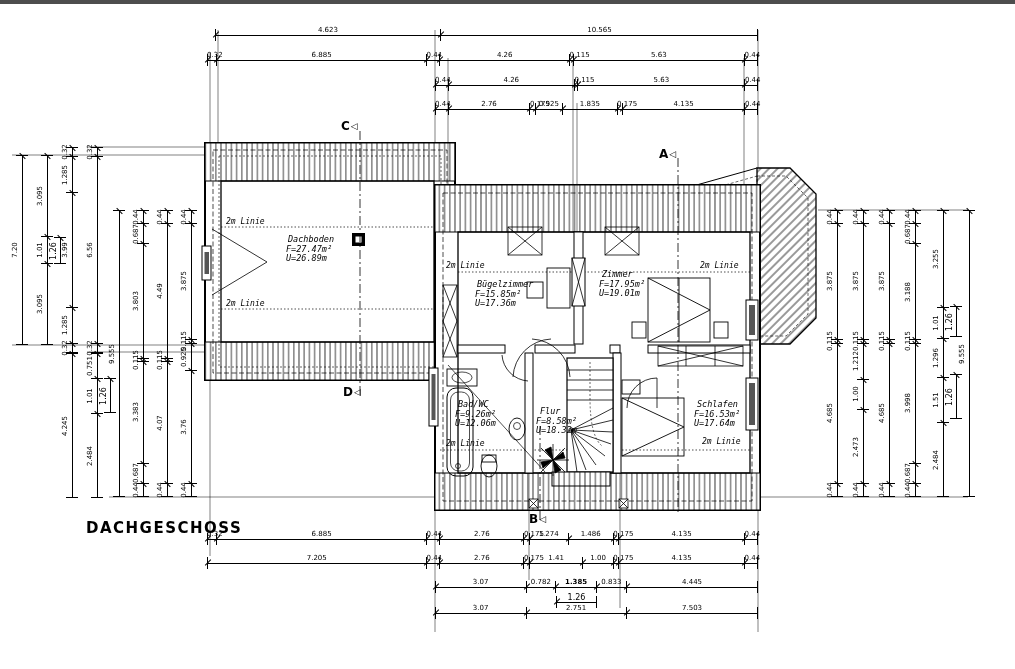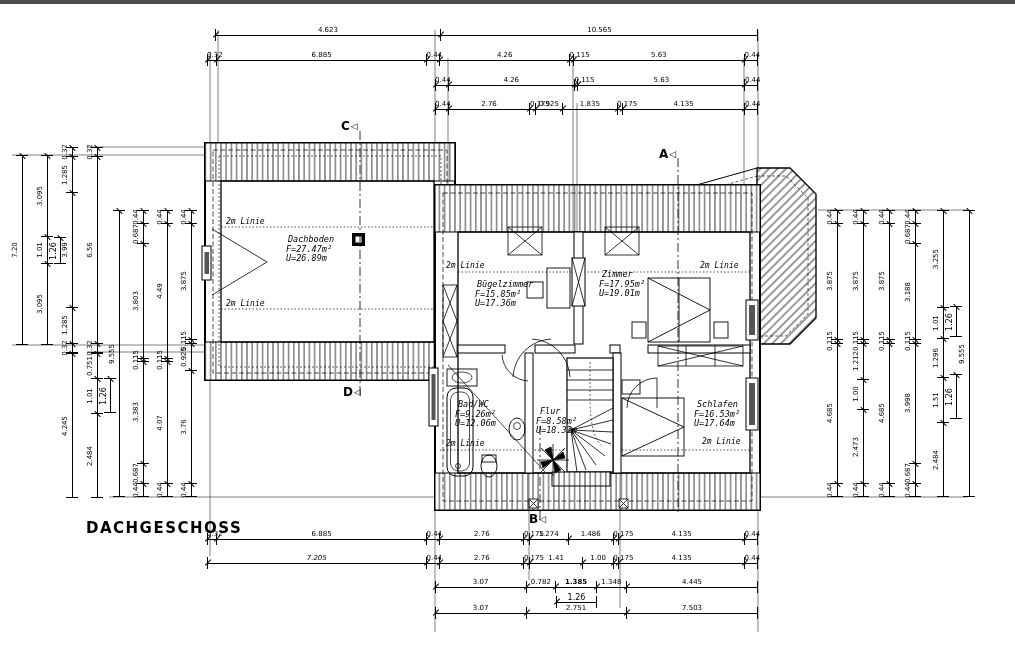--- a/index.html
+++ b/index.html
@@ -362,21 +362,21 @@
         <span class="lbl">0.175</span>
       </span>
       <span class="seg" style="flex-grow: 4.135;">
         <span class="lbl">4.135</span>
       </span>
       <span class="seg" style="flex-grow: 0.44;">
         <span class="lbl">0.44</span>
       </span>
     </div>
   <div class="dim h" style="left:207px;top:553px;width:551px;">
-      <span class="seg" style="flex-grow: 7.205; font-style: italic;">
+      <span class="seg" style="flex-grow: 7.205;">
         <span class="lbl">7.205</span>
       </span>
       <span class="seg" style="flex-grow: 0.44;">
         <span class="lbl">0.44</span>
       </span>
       <span class="seg" style="flex-grow: 2.76;">
         <span class="lbl">2.76</span>
       </span>
       <span class="seg" style="flex-grow: 0.175;">
         <span class="lbl">0.175</span>
@@ -401,21 +401,21 @@
       <span class="seg" style="flex-grow: 3.07;">
         <span class="lbl">3.07</span>
       </span>
       <span class="seg" style="flex-grow: 0.994;">
         <span class="lbl">0.782</span>
       </span>
       <span class="seg" style="flex-grow: 1.385; font-weight: bold;">
         <span class="lbl">1.385</span>
       </span>
       <span class="seg" style="flex-grow: 0.991;">
-        <span class="lbl">1.348</span>
+        <span class="lbl">0.833</span>
       </span>
       <span class="seg" style="flex-grow: 4.445;">
         <span class="lbl">4.445</span>
       </span>
     </div>
   <div class="dim h sub" style="left:556px;top:592px;width:41px;">
       <span class="seg" style="flex-grow: 1.26;">
         <span class="lbl">1.26</span>
       </span>
     </div>

